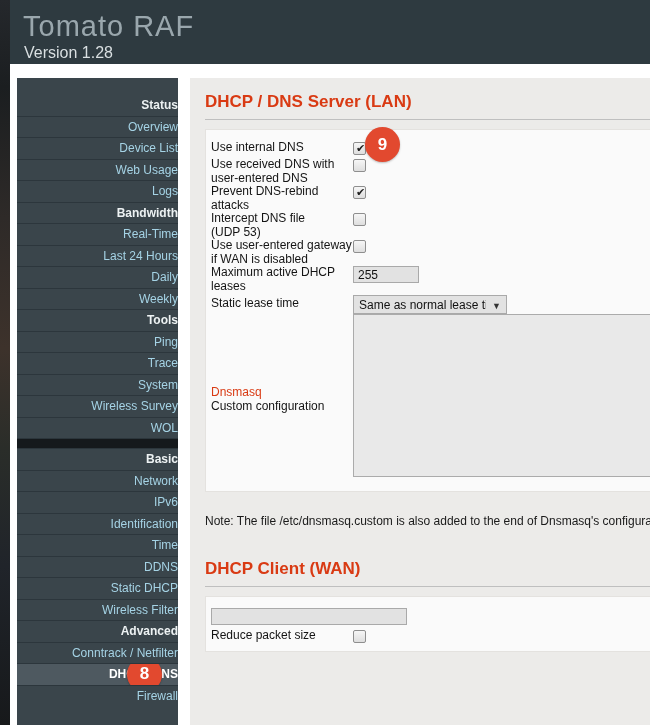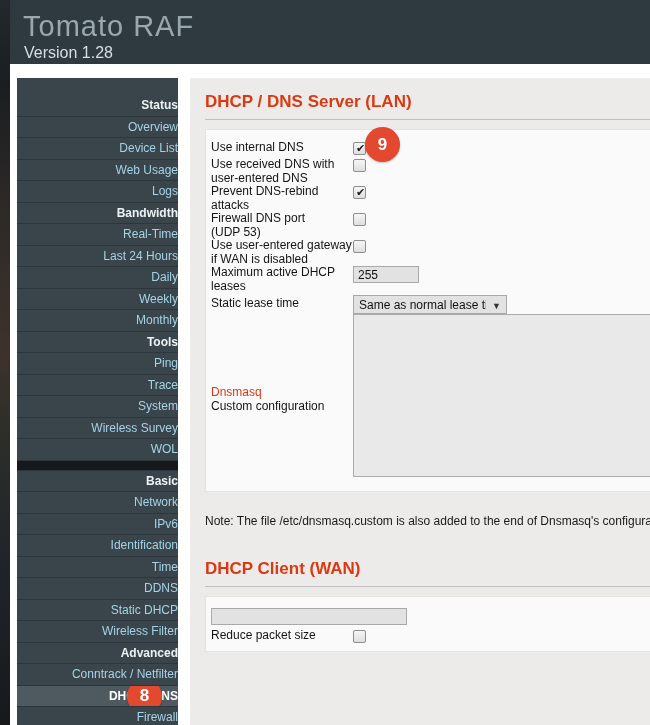--- a/index.html
+++ b/index.html
@@ -122,21 +122,20 @@
   <div class="sb-row sb-head">Status</div>
   <div class="sb-row sb-item">Overview</div>
   <div class="sb-row sb-item">Device List</div>
   <div class="sb-row sb-item">Web Usage</div>
   <div class="sb-row sb-item">Logs</div>
   <div class="sb-row sb-head">Bandwidth</div>
   <div class="sb-row sb-item">Real-Time</div>
   <div class="sb-row sb-item">Last 24 Hours</div>
   <div class="sb-row sb-item">Daily</div>
   <div class="sb-row sb-item">Weekly</div>
-  <div class="sb-row sb-item">Monthly</div>
   <div class="sb-row sb-head">Tools</div>
   <div class="sb-row sb-item">Ping</div>
   <div class="sb-row sb-item">Trace</div>
   <div class="sb-row sb-item">System</div>
   <div class="sb-row sb-item">Wireless Survey</div>
   <div class="sb-row sb-item">WOL</div>
   <div class="sb-gap"></div>
   <div class="sb-row sb-head">Basic</div>
   <div class="sb-row sb-item">Network</div>
   <div class="sb-row sb-item">IPv6</div>
@@ -174,21 +173,21 @@
     </div>
     <div class="frow h2r">
       <div class="flabel">
         <span>Prevent DNS-rebind</span><br>
         <span>attacks</span>
       </div>
       <div class="cb checked"></div>
     </div>
     <div class="frow h2r">
       <div class="flabel">
-        <span>Firewall DNS port</span><br>
+        <span>Intercept DNS file</span><br>
         <span>(UDP 53)</span>
       </div>
       <div class="cb"></div>
     </div>
     <div class="frow h2r">
       <div class="flabel">
         <span>Use user-entered gateway</span><br>
         <span>if WAN is disabled</span>
       </div>
       <div class="cb"></div>

